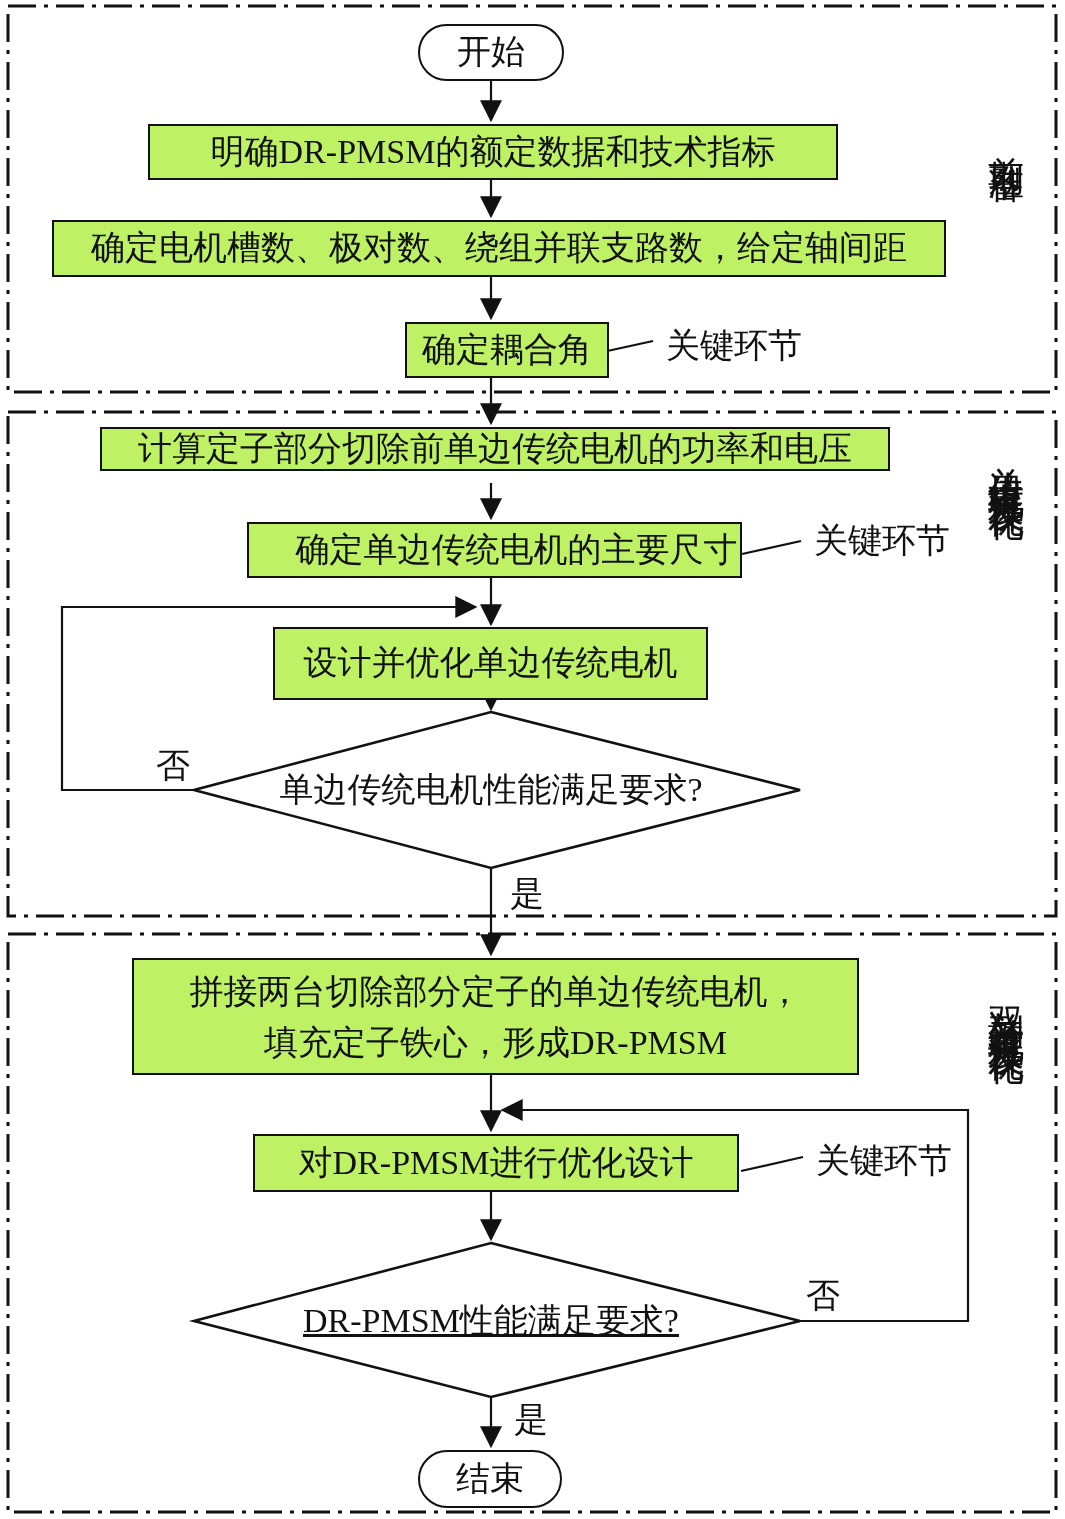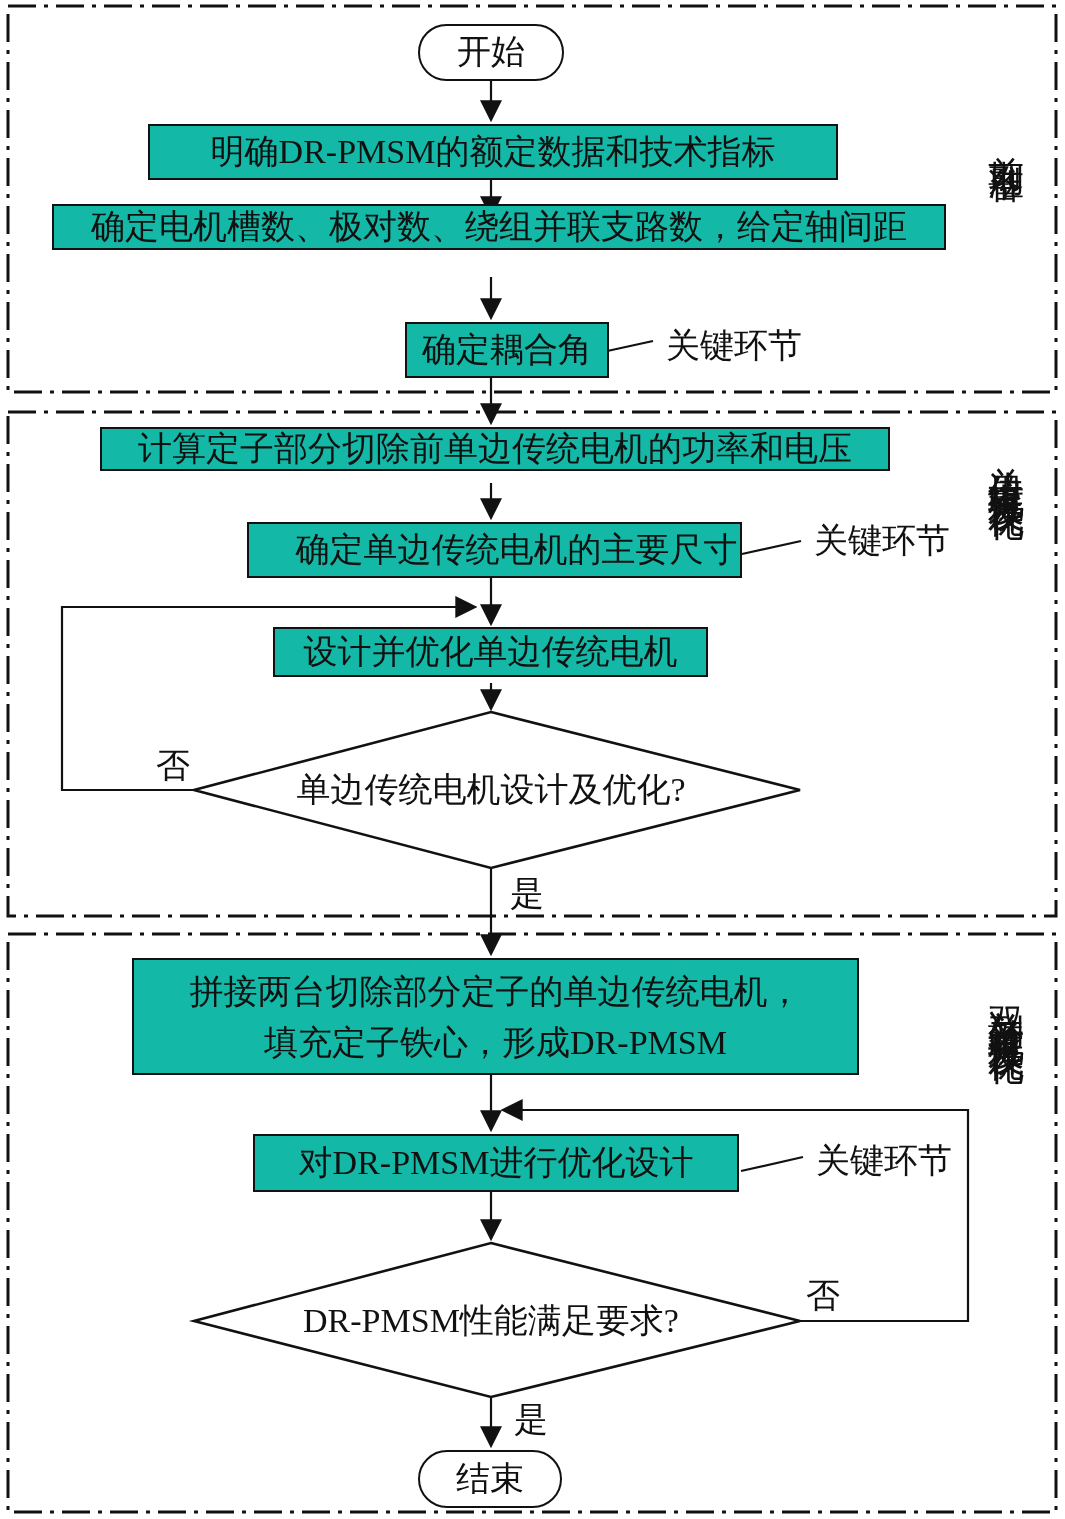--- a/index.html
+++ b/index.html
@@ -10,21 +10,21 @@
     overflow:hidden;
   }
   svg.lines{ position:absolute; left:0; top:0; width:1065px; height:1519px; }
   .sect{ fill:none; stroke:#111; stroke-width:3; stroke-dasharray:28 8 4 8; }
   .ln{ fill:none; stroke:#111; stroke-width:2.2; }
   .shape{ fill:#ffffff; stroke:#111; stroke-width:2.6; }
   .node{
     position:absolute; display:flex; align-items:center; justify-content:center;
     text-align:center; font-size:34px; line-height:1.2; color:#111; white-space:nowrap;
   }
-  .rect{ border:2.6px solid #111; background:#14b8a6; }
+  .rect{ border:2.6px solid #111; background:#bef264; }
   .oval{ border:2.6px solid #111; background:#ffffff; border-radius:29px; }
   .plain{ background:transparent; }
   .multiline{ flex-direction:column; line-height:1.5; }
   .vlabel{
     position:absolute; writing-mode:vertical-rl; text-orientation:upright;
     font-size:36px; letter-spacing:4px; color:#111; left:984px; width:46px;
     text-align:center;
   }
 </style>
 </head>
@@ -63,56 +63,56 @@
 
     <line class="ln" x1="589" y1="355" x2="653" y2="341"></line>
     <line class="ln" x1="742" y1="554" x2="801" y2="541"></line>
     <line class="ln" x1="741" y1="1171" x2="803" y2="1157"></line>
   </svg>
 
   <div class="node oval" style="left:418px; top:24px; width:146px; height:57px;">开始</div>
 
   <div class="node rect" style="left:148px; top:124px; width:690px; height:56px;">明确DR-PMSM的额定数据和技术指标</div>
 
-  <div class="node rect" style="left:52px; top:204px; width:894px; height:46px;">确定电机槽数、极对数、绕组并联支路数，给定轴间距</div>
+  <div class="node rect" style="left:52px; top:220px; width:894px; height:57px;">确定电机槽数、极对数、绕组并联支路数，给定轴间距</div>
 
   <div class="node rect" style="left:385px; top:322px; width:204px; height:56px;margin-left:20px;">确定耦合角</div>
 
   <div class="node plain" style="left:658px; top:326px; width:152px; height:40px;">关键环节</div>
 
   <div class="vlabel" style="top:128px;">前期准备</div>
 
   <div class="node rect" style="left:100px; top:427px; width:790px; height:44px;">计算定子部分切除前单边传统电机的功率和电压</div>
 
   <div class="node rect" style="left:247px; top:522px; width:495px; height:56px;padding-left:44px;">确定单边传统电机的主要尺寸</div>
 
   <div class="node plain" style="left:806px; top:521px; width:152px; height:40px;">关键环节</div>
 
-  <div class="node rect" style="left:273px; top:627px; width:435px; height:50px;">设计并优化单边传统电机</div>
+  <div class="node rect" style="left:273px; top:627px; width:435px; height:73px;">设计并优化单边传统电机</div>
 
-  <div class="node plain" style="left:211px; top:766px; width:560px; height:48px;">单边传统电机设计及优化?</div>
+  <div class="node plain" style="left:211px; top:766px; width:560px; height:48px;">单边传统电机性能满足要求?</div>
 
   <div class="node plain" style="left:150px; top:746px; width:46px; height:40px;">否</div>
 
   <div class="node plain" style="left:504px; top:874px; width:46px; height:40px;">是</div>
 
   <div class="vlabel" style="top:438px;">单边传统电机设计及优化</div>
 
   <div class="node rect" style="left:253px; top:1134px; width:486px; height:58px;">对DR-PMSM进行优化设计</div>
 
   <div class="node rect multiline" style="left:132px; top:958px; width:727px; height:117px;">
     <div>拼接两台切除部分定子的单边传统电机，</div>
     <div>填充定子铁心，形成DR-PMSM</div>
   </div>
 
   <div class="node plain" style="left:808px; top:1141px; width:152px; height:40px;">关键环节</div>
 
   <div class="node plain" style="left:800px; top:1276px; width:46px; height:40px;">否</div>
 
-  <div class="node plain" style="left:211px; top:1297px; width:560px; height:48px;">DR-PMSM性能满足要求?</div>
+  <div class="node plain" style="left:211px; top:1297px; width:560px; height:48px;text-decoration:underline;">DR-PMSM性能满足要求?</div>
 
   <div class="node plain" style="left:508px; top:1400px; width:46px; height:40px;">是</div>
 
   <div class="node oval" style="left:418px; top:1450px; width:144px; height:58px;">结束</div>
 
   <div class="vlabel" style="top:978px;">双并列转子电机设计及优化</div>
 
 </div>
 
 </body></html>

